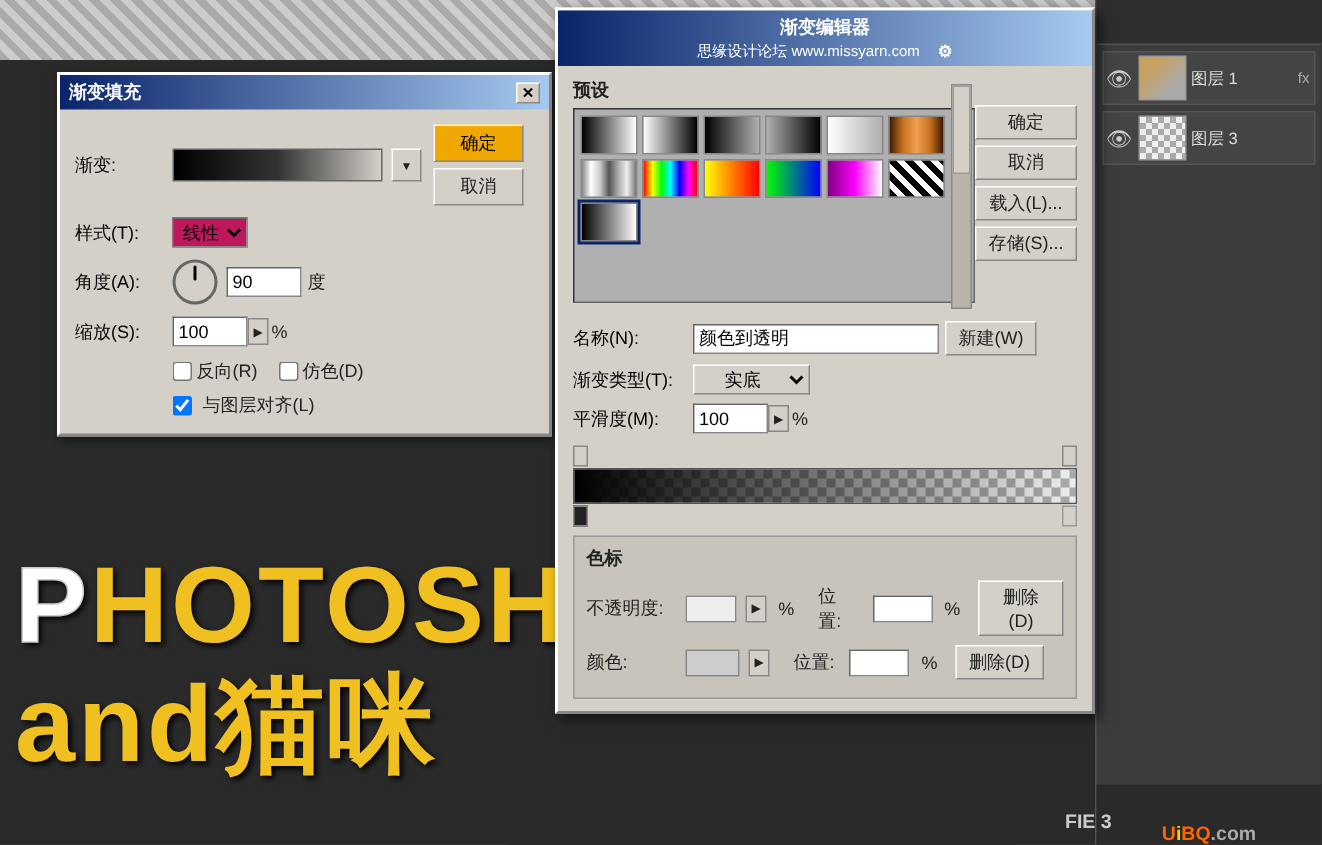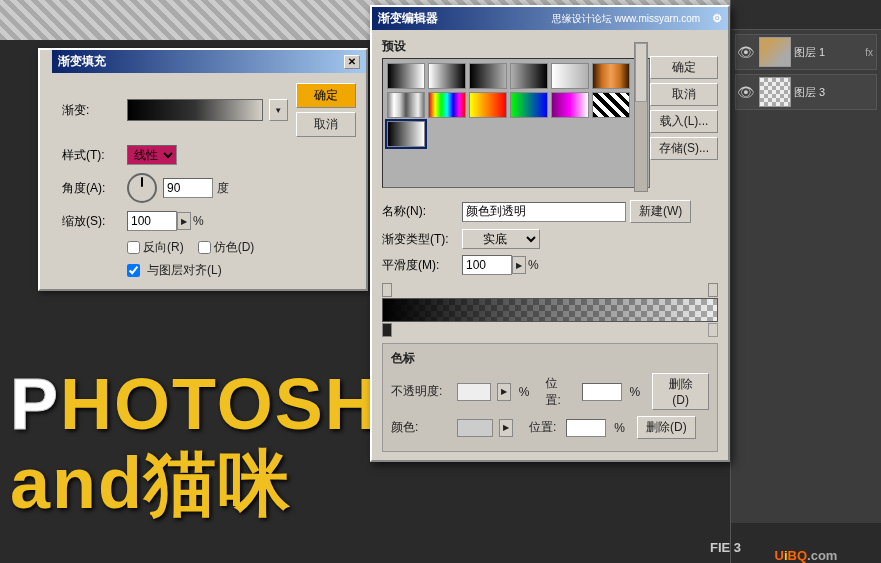--- a/index.html
+++ b/index.html
@@ -122,21 +122,20 @@
       position: absolute;
       top: 48px;
       left: 38px;
       width: 330px;
       background: #d4d0c8;
       border: 2px solid #888;
       border-top: 2px solid #fff;
       border-left: 2px solid #fff;
       box-shadow: 2px 2px 6px rgba(0,0,0,0.5);
       z-index: 10;
-      padding-left: 12px;
     }
     .dialog-title-bar {
       background: linear-gradient(to right, #0a246a, #a6caf0);
       color: white;
       font-size: 12px;
       font-weight: bold;
       padding: 3px 6px;
       display: flex;
       justify-content: space-between;
       align-items: center;
@@ -276,20 +275,21 @@
     }
     .ge-title-bar {
       background: linear-gradient(to right, #0a246a, #a6caf0);
       color: white;
       font-size: 12px;
       font-weight: bold;
       padding: 3px 6px;
       display: flex;
       justify-content: space-between;
       align-items: center;
+      flex-direction: column;
     }
     .ge-body {
       padding: 8px 10px;
     }
     .ge-preset-area {
       width: 100%;
       height: 130px;
       background: #b0b0b0;
       border: 1px solid #666;
       border-top: 1px solid #333;

